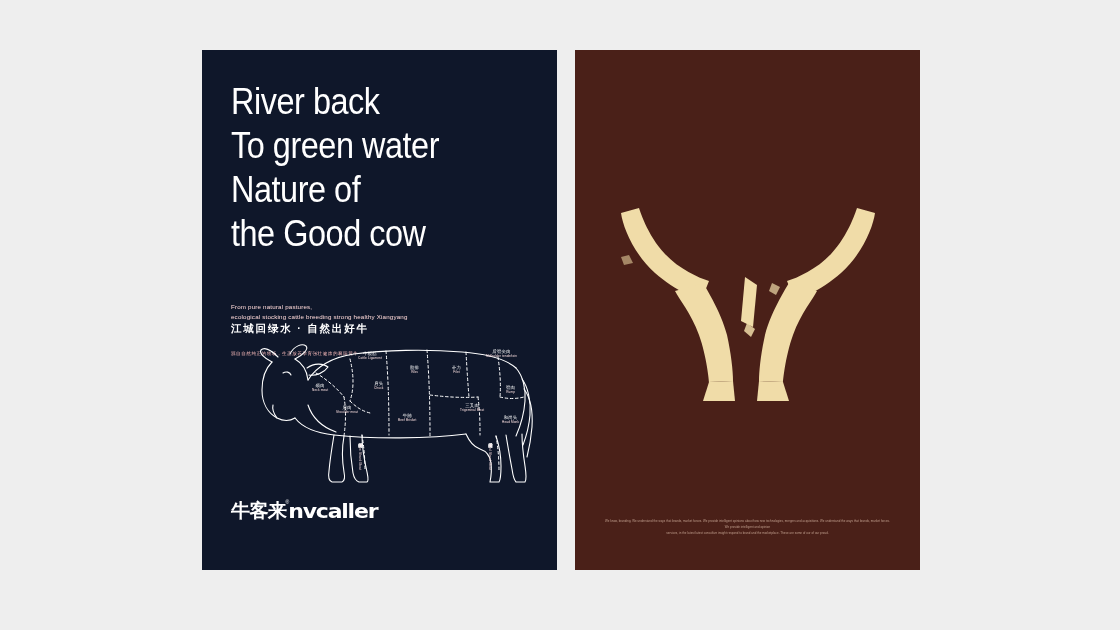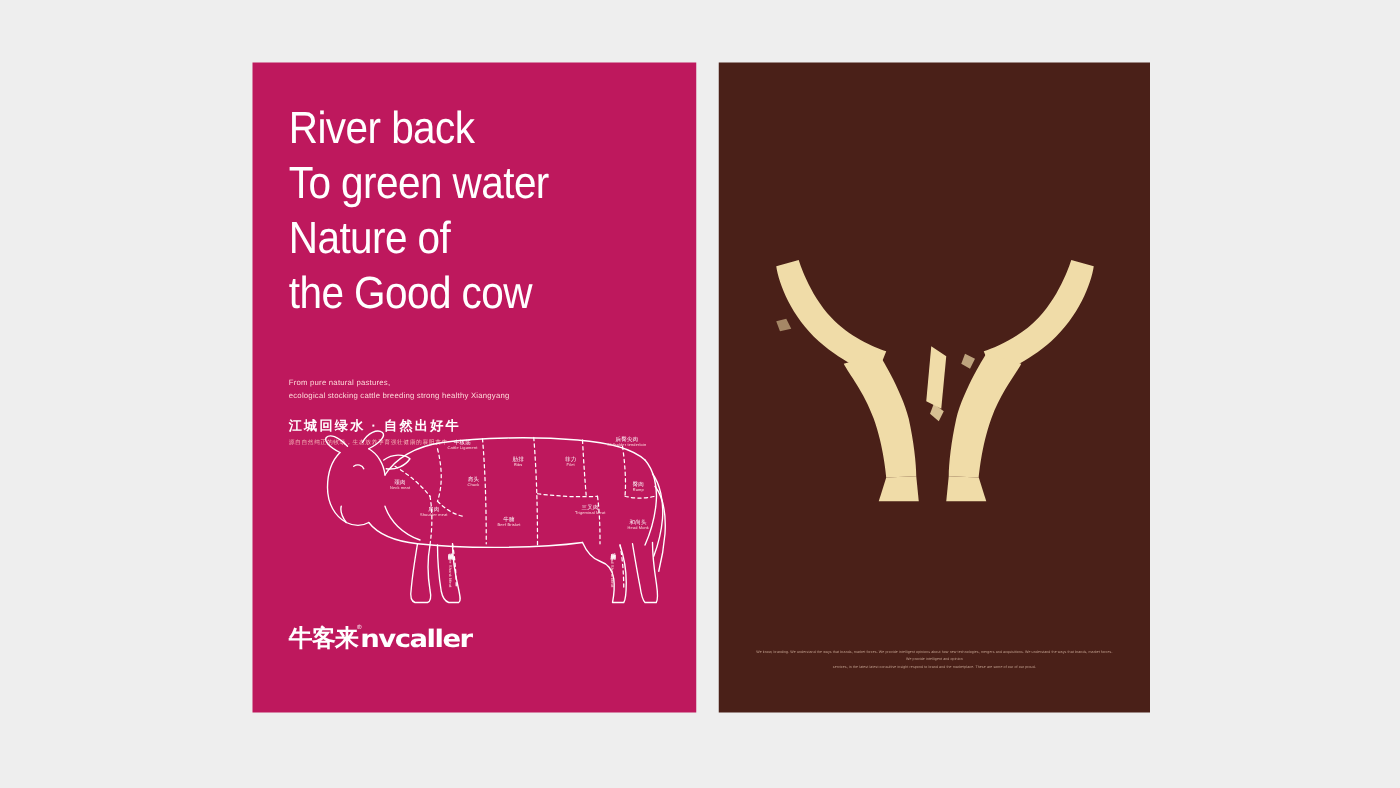--- a/index.html
+++ b/index.html
@@ -20,21 +20,21 @@
     background: #eeeeee;
   }
 
   
   .poster-red {
     position: absolute;
     left: 202px;
     top: 50px;
     width: 355px;
     height: 520px;
-    background: #be185d;
+    background: #0f172a;
     overflow: hidden;
   }
   .headline {
     position: absolute;
     left: 29px;
     top: 30px;
     width: 310px;
     color: #ffffff;
     font-family: "Liberation Sans", sans-serif;
     font-weight: 400;
@@ -54,21 +54,21 @@
     color: #ffd9d9;
     font-size: 6.2px;
     line-height: 10px;
     letter-spacing: 0.18px;
   }
   .sub-en span { display: block; white-space: nowrap; }
 
   .slogan-cn {
     position: absolute;
     left: 29px;
-    top: 284px;
+    top: 272px;
     color: #ffffff;
     font-size: 10.5px;
     letter-spacing: 1.8px;
     white-space: nowrap;
     font-weight: 600;
     text-align: right;
   }
   .slogan-cn-sub {
     position: absolute;
     left: 29px;

